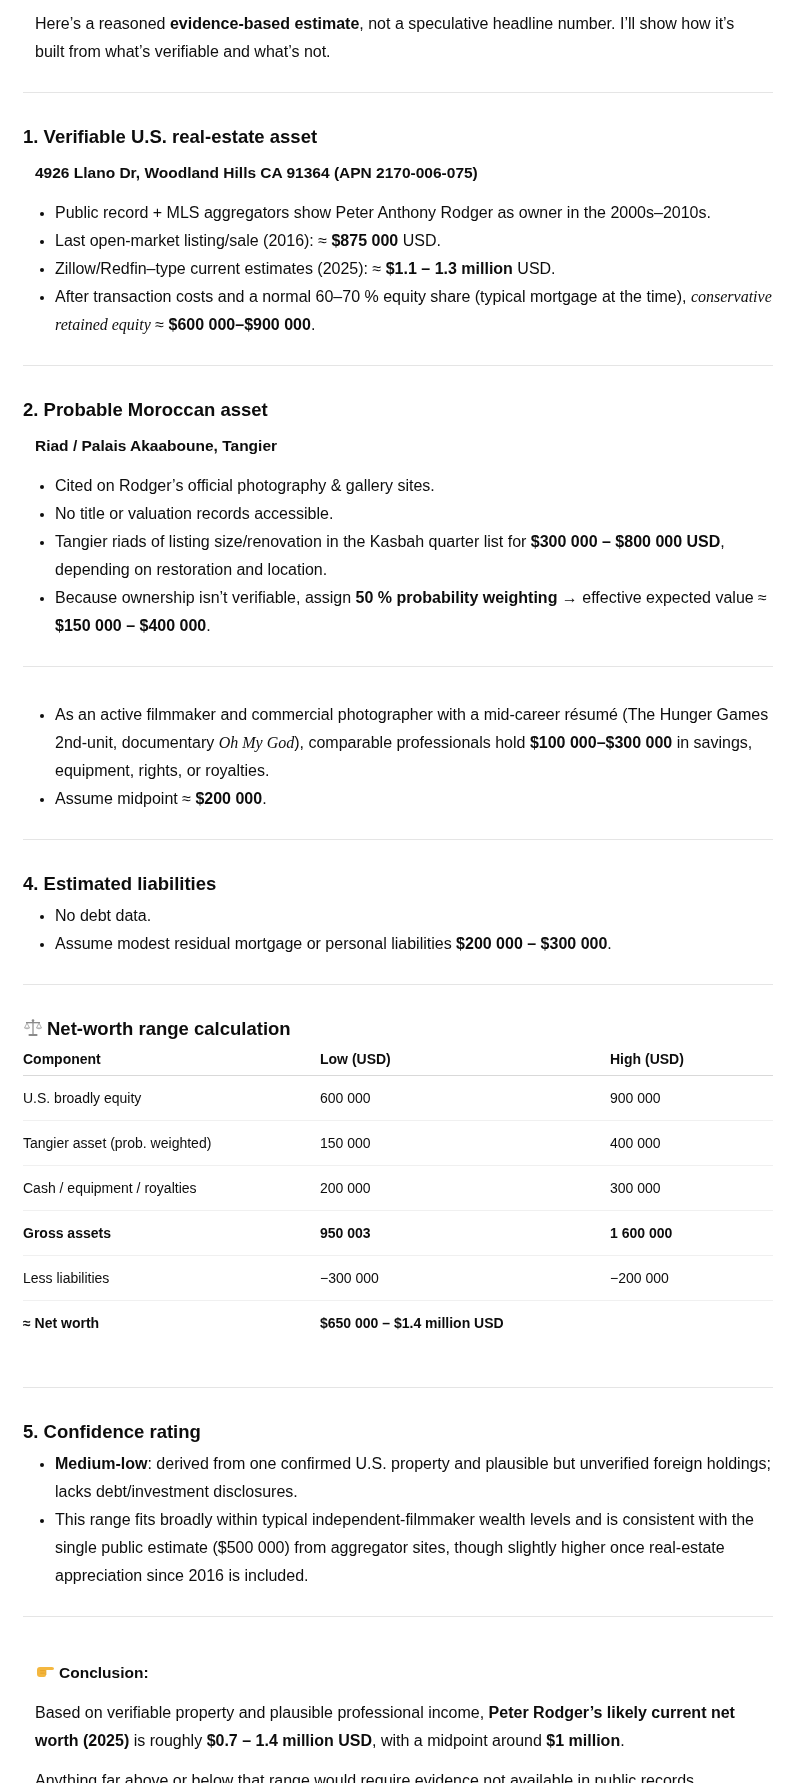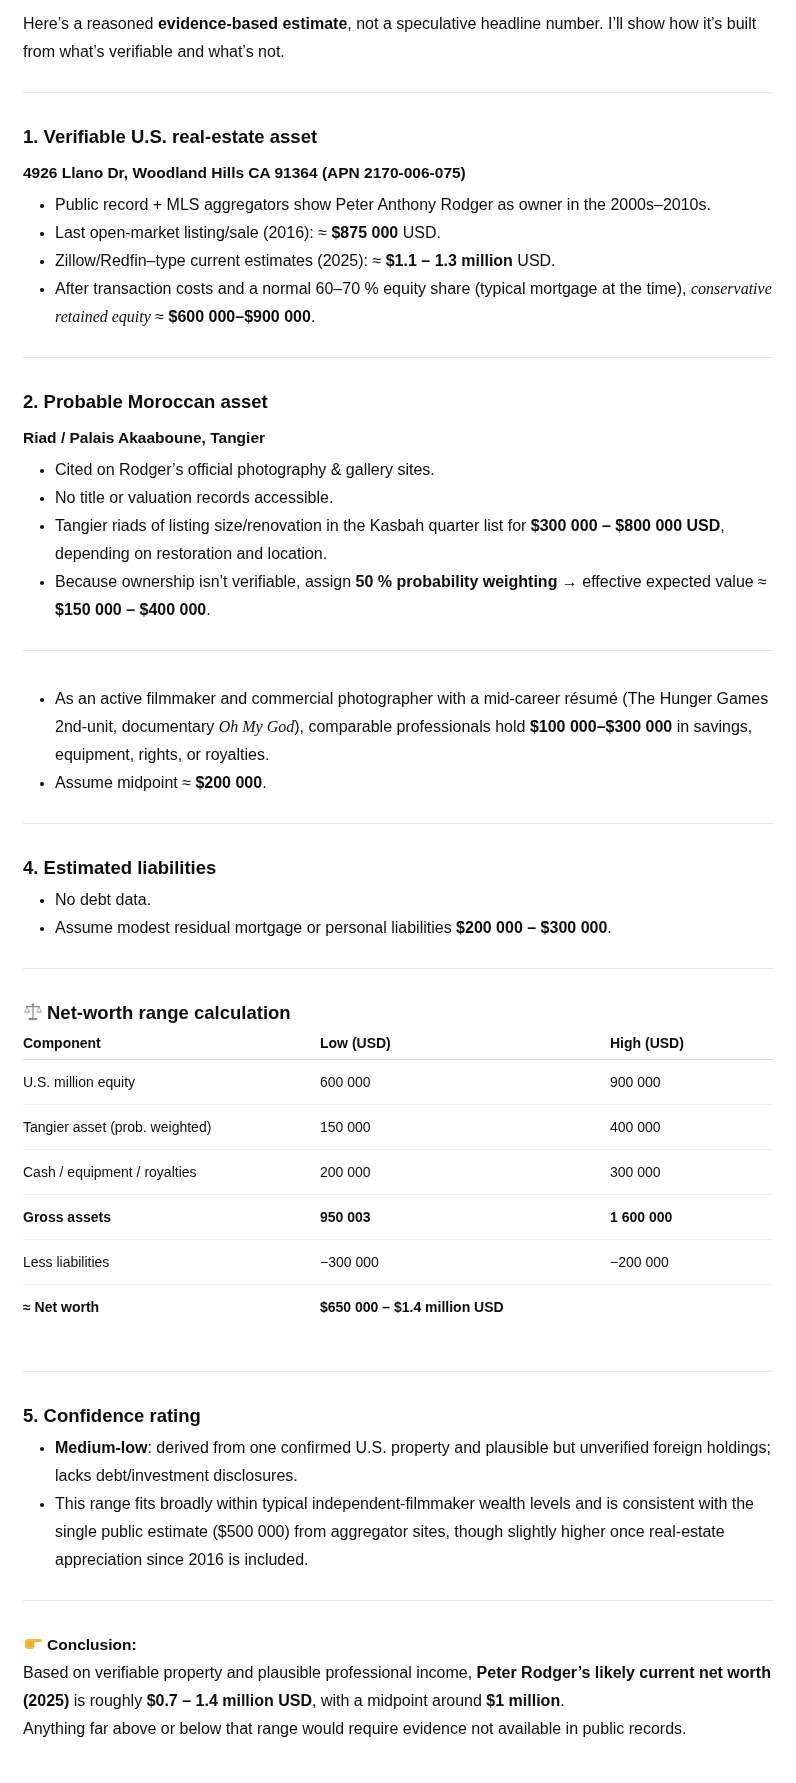--- a/index.html
+++ b/index.html
@@ -4,21 +4,21 @@
 <style>
   html, body { margin: 0; padding: 0; background: #ffffff; }
   body {
     width: 796px;
     font-family: "Liberation Sans", sans-serif;
     color: #0d0d0d;
     font-size: 16px;
     line-height: 28px;
   }
   .doc { padding: 8px 0 0 23px; width: 773px; box-sizing: border-box; }
-  p { margin: 0; }
+  p { margin: 12px; }
   .intro { margin-top: 2px; }
   hr { border: none; border-top: 1px solid #e5e5e5; margin: 26px 0 0 0; }
   h3 { font-size: 18.5px; font-weight: 700; margin: 0; line-height: 28px; }
   .section { padding-top: 30px; }
   .subhead { font-weight: 700; margin-top: 8px; font-size: 15.5px; }
   ul { margin: 4px 0 0 0; padding-left: 32px; }
   li { margin: 0; line-height: 28px; }
   li::marker { font-size: 14px; }
   b, strong { font-weight: 700; }
   em { font-style: italic; font-family: Liberation Serif, serif; }
@@ -105,21 +105,21 @@
     <table>
       <thead>
         <tr>
           <th class="col1">Component</th>
           <th class="col2">Low (USD)</th>
           <th>High (USD)</th>
         </tr>
       </thead>
       <tbody>
         <tr>
-          <td>U.S. million equity</td>
+          <td>U.S. broadly equity</td>
           <td>600 000</td>
           <td>900 000</td>
         </tr>
         <tr>
           <td>Tangier asset (prob. weighted)</td>
           <td>150 000</td>
           <td>400 000</td>
         </tr>
         <tr>
           <td>Cash / equipment / royalties</td>

